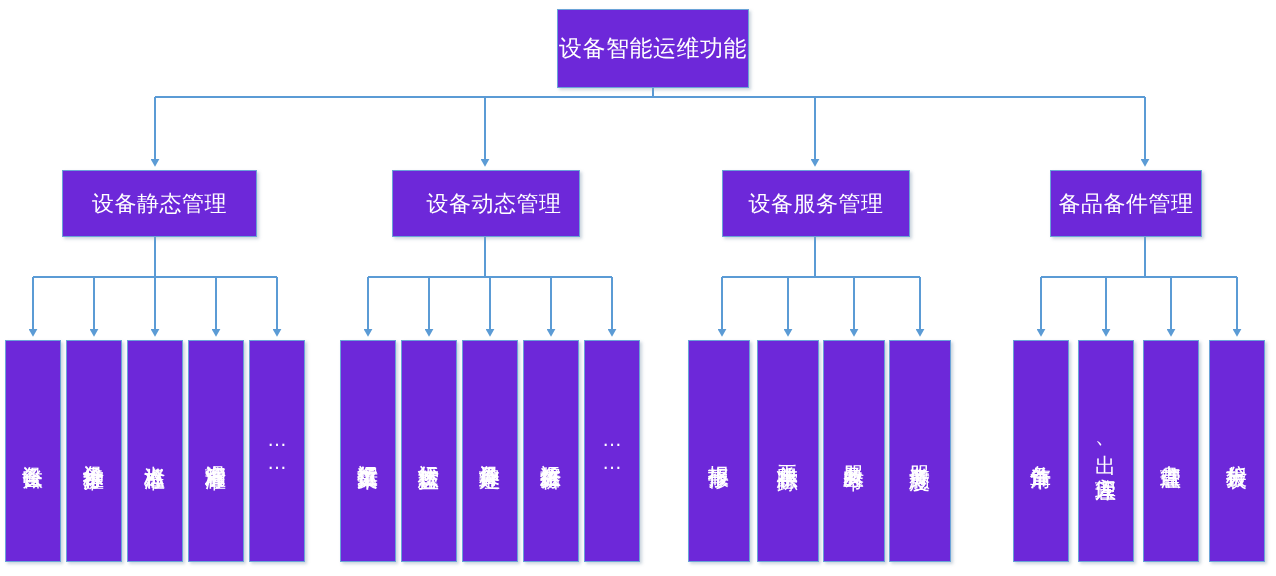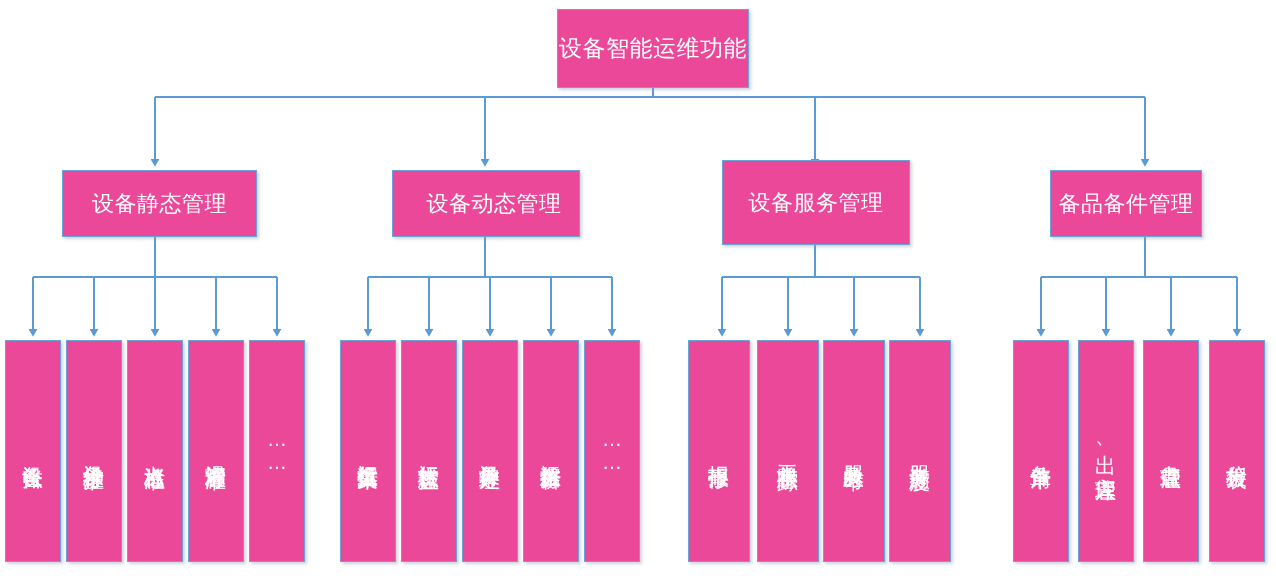--- a/index.html
+++ b/index.html
@@ -22,21 +22,21 @@
     position: absolute;
     left: 0;
     top: 0;
     width: 1276px;
     height: 576px;
     pointer-events: none;
   }
   .node {
     position: absolute;
     box-sizing: border-box;
-    background: #ec4899;
+    background: #6d28d9;
     border: 1px solid #6aa3d8;
     color: #ffffff;
     display: flex;
     align-items: center;
     justify-content: center;
     text-align: center;
     box-shadow: 2px 2px 3px rgba(140,160,180,0.45);
     line-height: 1.18;
   }
   .node-root {
@@ -127,21 +127,21 @@
   <div class="node node-root" style="left:557px; top:9px; width:192px; height:79px;">
     <span class="label">设备智能运维功能</span>
   </div>
 
   <div class="node node-l2" style="left:62px; top:170px; width:195px; height:67px;">
     <span class="label">设备静态管理</span>
   </div>
   <div class="node node-l2" style="left:392px; top:170px; width:188px; height:67px;padding-left:16px;">
     <span class="label">设备动态管理</span>
   </div>
-  <div class="node node-l2" style="left:722px; top:160px; width:188px; height:85px;">
+  <div class="node node-l2" style="left:722px; top:170px; width:188px; height:67px;">
     <span class="label">设备服务管理</span>
   </div>
   <div class="node node-l2" style="left:1050px; top:170px; width:152px; height:67px;">
     <span class="label">备品备件管理</span>
   </div>
 
   <div class="node node-leaf" style="left:5px; top:340px; width:56px; height:222px;">
     <span class="label">设备台账</span>
   </div>
   <div class="node node-leaf" style="left:66px; top:340px; width:56px; height:222px;">

